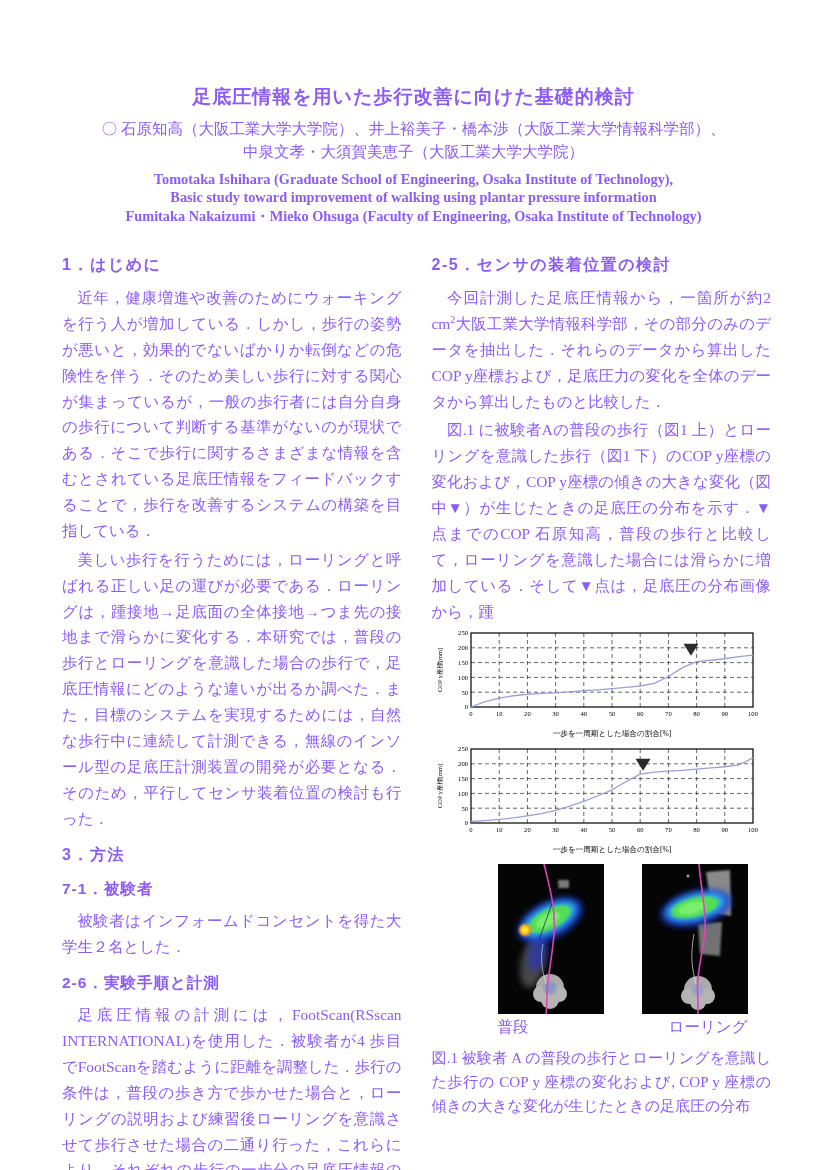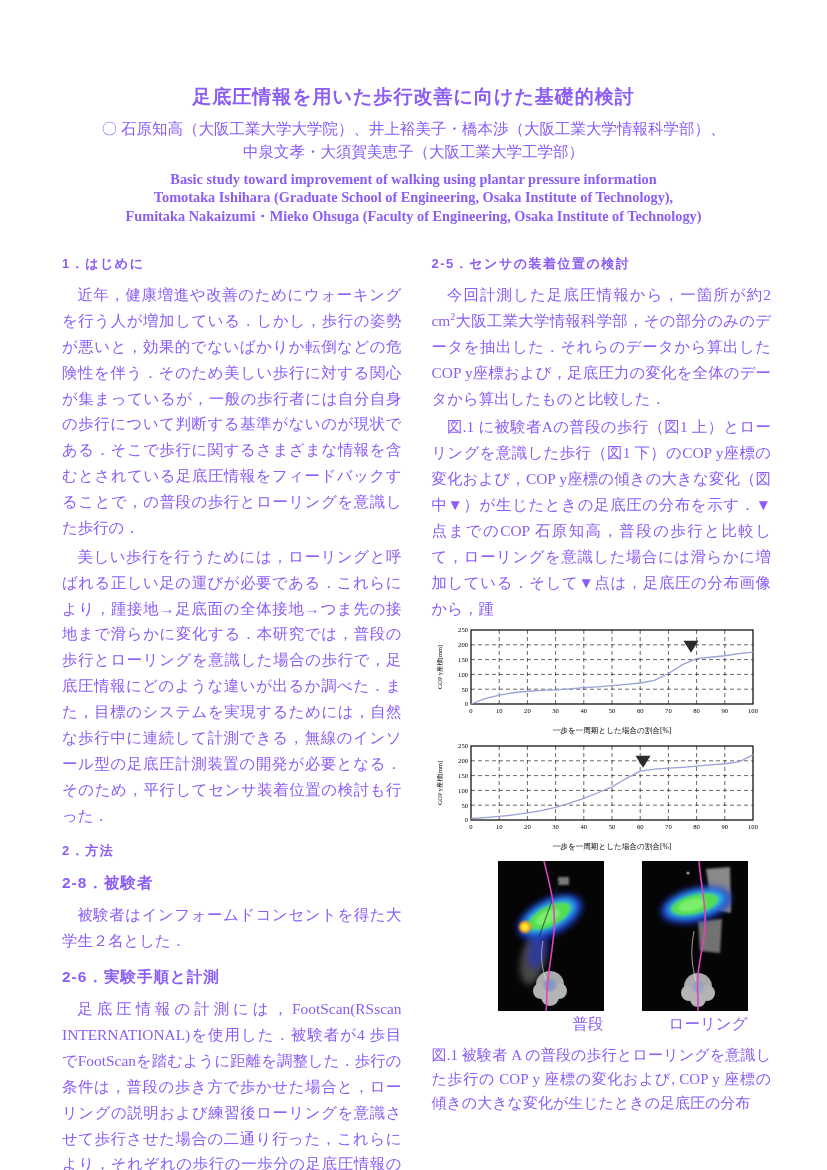--- a/index.html
+++ b/index.html
@@ -16,69 +16,69 @@
     font-weight:bold; font-size:19px; letter-spacing:1px; margin:0;
   }
   .authors-jp { font-size:15.5px; line-height:1.5; margin-top:7px; }
   .authors-en { font-weight:bold; font-size:14.3px; line-height:1.25; margin-top:7px; }
   .authors-en div { margin:1px 0; }
   
   .columns { display:flex; gap:30px; padding:14px 56px 0 62px; }
   .col { width:340px; }
   .sec-h {
     font-family:"Liberation Sans", sans-serif; font-weight:bold;
-    font-size:13px; margin:14px 0 9px 0; letter-spacing:1.5px;
+    font-size:16px; margin:14px 0 9px 0; letter-spacing:1.5px;
   }
   .subsec-h {
     font-family:"Liberation Sans", sans-serif; font-weight:bold;
     font-size:15.5px; margin:13px 0 8px 0; letter-spacing:1px;
   }
   .body-p {
     font-size:15.4px; line-height:1.68; text-align:justify;
     margin:0 0 3px 0; text-indent:1em;
   }
   .body-p sup { font-size:10px; }
   
   .chart-wrap { margin:4px 0 0 2px; }
   svg.cop-chart { display:block; width:334px; height:112px; }
   
   .feet-row { display:flex; gap:38px; margin:8px 0 0 66px; }
   svg.foot-img { display:block; width:106px; height:150px; }
   .feet-labels { display:flex; margin-left:66px; font-size:15.5px; margin-top:3px; }
-  .feet-labels .lab1 { width:106px; text-align:right; }
+  .feet-labels .lab1 { width:106px; text-align:left; }
   .feet-labels .gap { width:38px; }
   .feet-labels .lab2 { width:106px; text-align:right; }
   .fig-caption { font-size:15px; line-height:1.6; margin-top:8px; text-align:justify; }
 </style>
 </head>
 <body>
 
 <div class="page">
 
   <div class="header">
     <div class="title">足底圧情報を用いた歩行改善に向けた基礎的検討</div>
     <div class="authors-jp">
       <div>〇 石原知高（大阪工業大学大学院）、井上裕美子・橋本渉（大阪工業大学情報科学部）、</div>
-      <div>中泉文孝・大須賀美恵子（大阪工業大学工学部）</div>
+      <div>中泉文孝・大須賀美恵子（大阪工業大学大学院）</div>
     </div>
     <div class="authors-en">
+      <div>Tomotaka Ishihara (Graduate School of Engineering, Osaka Institute of Technology),</div>
       <div>Basic study toward improvement of walking using plantar pressure information</div>
-      <div>Tomotaka Ishihara (Graduate School of Engineering, Osaka Institute of Technology),</div>
       <div>Fumitaka Nakaizumi・Mieko Ohsuga (Faculty of Engineering, Osaka Institute of Technology)</div>
     </div>
   </div>
 
   <div class="columns">
 
     <div class="col">
       <div class="sec-h">1．はじめに</div>
-      <p class="body-p">近年，健康増進や改善のためにウォーキングを行う人が増加している．しかし，歩行の姿勢が悪いと，効果的でないばかりか転倒などの危険性を伴う．そのため美しい歩行に対する関心が集まっているが，一般の歩行者には自分自身の歩行について判断する基準がないのが現状である．そこで歩行に関するさまざまな情報を含むとされている足底圧情報をフィードバックすることで，の普段の歩行とローリングを意識した歩行の．</p>
-      <p class="body-p">美しい歩行を行うためには，ローリングと呼ばれる正しい足の運びが必要である．これらにより，踵接地→足底面の全体接地→つま先の接地まで滑らかに変化する．本研究では，普段の歩行とローリングを意識した場合の歩行で，足底圧情報にどのような違いが出るか調べた．また，目標のシステムを実現するためには，自然な歩行中に連続して計測できる，無線のインソール型の足底圧計測装置の開発が必要となる．そのため，平行してセンサ装着位置の検討も行った．</p>
-      <div class="sec-h">2．方法</div>
-      <div class="subsec-h">2-8．被験者</div>
+      <p class="body-p">近年，健康増進や改善のためにウォーキングを行う人が増加している．しかし，歩行の姿勢が悪いと，効果的でないばかりか転倒などの危険性を伴う．そのため美しい歩行に対する関心が集まっているが，一般の歩行者には自分自身の歩行について判断する基準がないのが現状である．そこで歩行に関するさまざまな情報を含むとされている足底圧情報をフィードバックすることで，歩行を改善するシステムの構築を目指している．</p>
+      <p class="body-p">美しい歩行を行うためには，ローリングと呼ばれる正しい足の運びが必要である．ローリングは，踵接地→足底面の全体接地→つま先の接地まで滑らかに変化する．本研究では，普段の歩行とローリングを意識した場合の歩行で，足底圧情報にどのような違いが出るか調べた．また，目標のシステムを実現するためには，自然な歩行中に連続して計測できる，無線のインソール型の足底圧計測装置の開発が必要となる．そのため，平行してセンサ装着位置の検討も行った．</p>
+      <div class="sec-h">3．方法</div>
+      <div class="subsec-h">7-1．被験者</div>
       <p class="body-p">被験者はインフォームドコンセントを得た大学生２名とした．</p>
       <div class="subsec-h">2-6．実験手順と計測</div>
       <p class="body-p">足底圧情報の計測には，FootScan(RSscan INTERNATIONAL)を使用した．被験者が4 歩目でFootScanを踏むように距離を調整した．歩行の条件は，普段の歩き方で歩かせた場合と，ローリングの説明および練習後ローリングを意識させて歩行させた場合の二通り行った，これらにより，それぞれの歩行の一歩分の足底圧情報の計測データを採取し，足底圧中心の進行方向成分（COP（Center of pressure）y座標）の変化を調べた．</p>
     </div>
 
     <div class="col">
       <div class="sec-h">2-5．センサの装着位置の検討</div>
       <p class="body-p"><span>今回計測した足底圧情報から，一箇所が約2 cm</span><sup>2</sup><span>大阪工業大学情報科学部，その部分のみのデータを抽出した．それらのデータから算出したCOP y座標および，足底圧力の変化を全体のデータから算出したものと比較した．</span></p>
       <p class="body-p">図.1 に被験者Aの普段の歩行（図1 上）とローリングを意識した歩行（図1 下）のCOP y座標の変化および，COP y座標の傾きの大きな変化（図中▼）が生じたときの足底圧の分布を示す．▼点までのCOP 石原知高，普段の歩行と比較して，ローリングを意識した場合には滑らかに増加している．そして▼点は，足底圧の分布画像から，踵</p>
 

